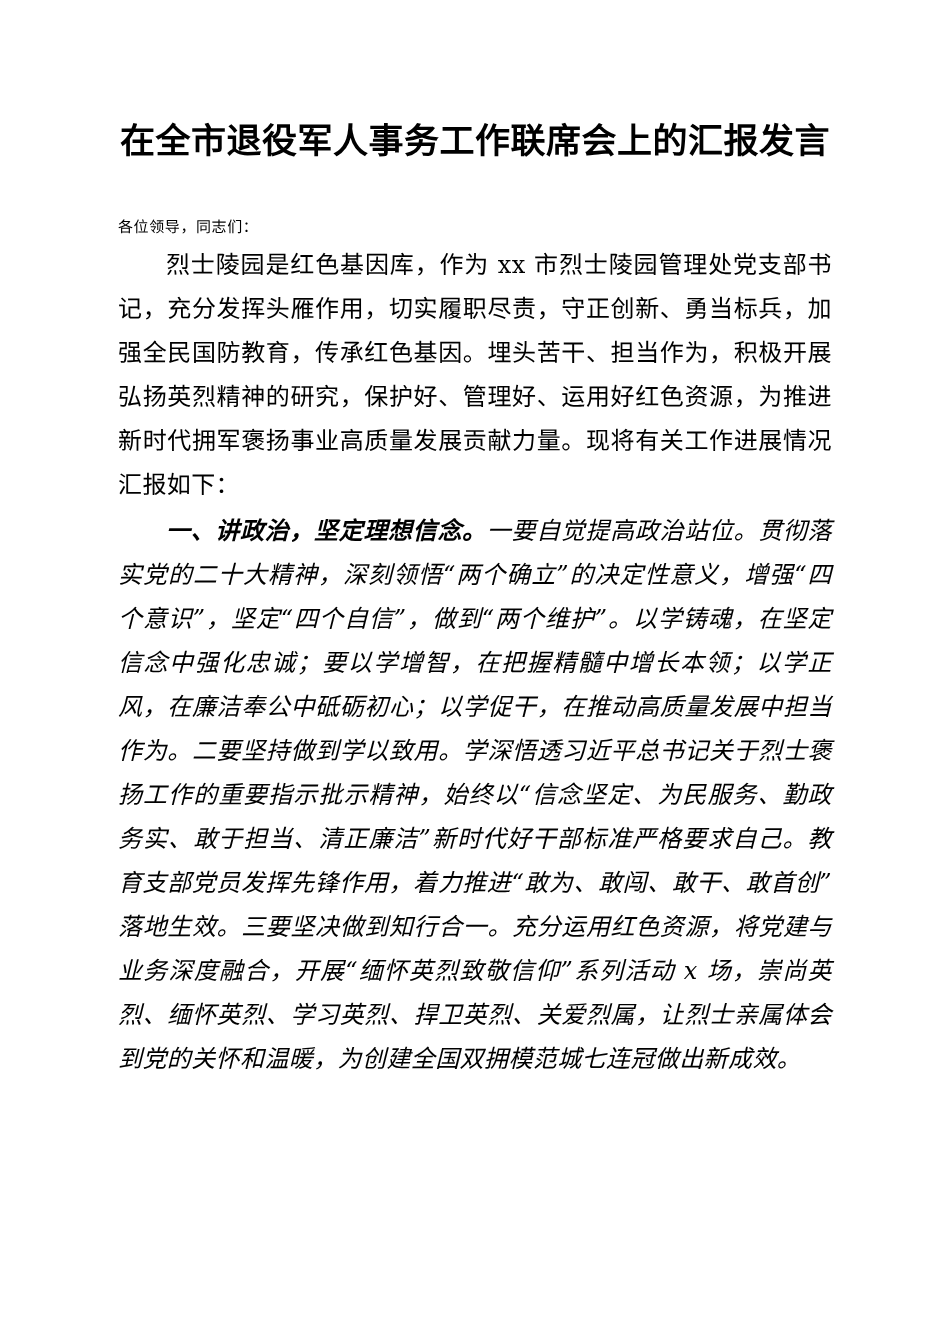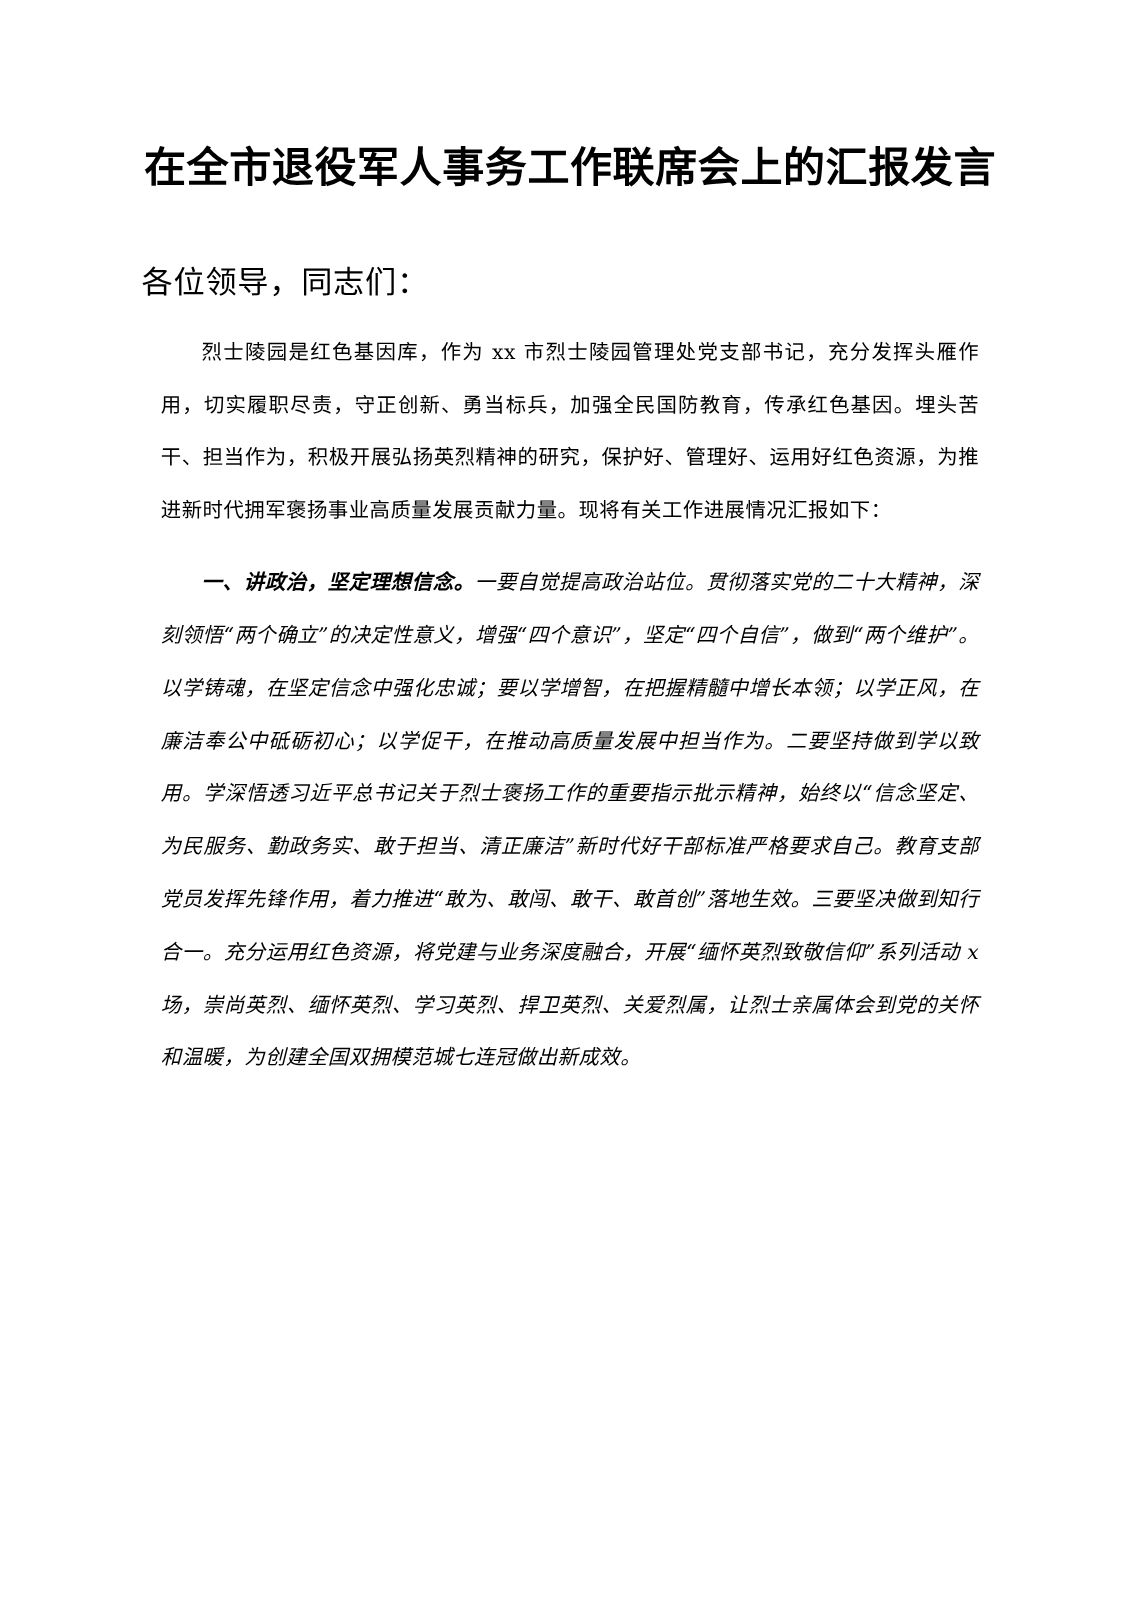--- a/index.html
+++ b/index.html
@@ -26,29 +26,29 @@
     font-family: "DejaVu Serif", "Liberation Serif", serif;
     font-weight: bold;
     font-size: 35px;
     line-height: 1.3;
     text-align: center;
     letter-spacing: 0.5px;
     margin: 0 0 52px 0;
     white-space: nowrap;
   }
   .salutation {
-    font-size: 26px;
+    font-size: 15px;
     line-height: 1.55;
     margin: 0 0 4px 0;
     letter-spacing: 0.6px;
   }
   p.body-para {
-    font-size: 17px;
+    font-size: 24px;
     line-height: 44px;
-    margin: 16px;
+    margin: 0;
     text-align: justify;
     text-justify: inter-ideograph;
     text-indent: 2em;
     letter-spacing: 0.4px;
   }
   p.body-para + p.body-para {
     margin-top: 2px;
     font-style: italic;
   }
   .lead-bold {

